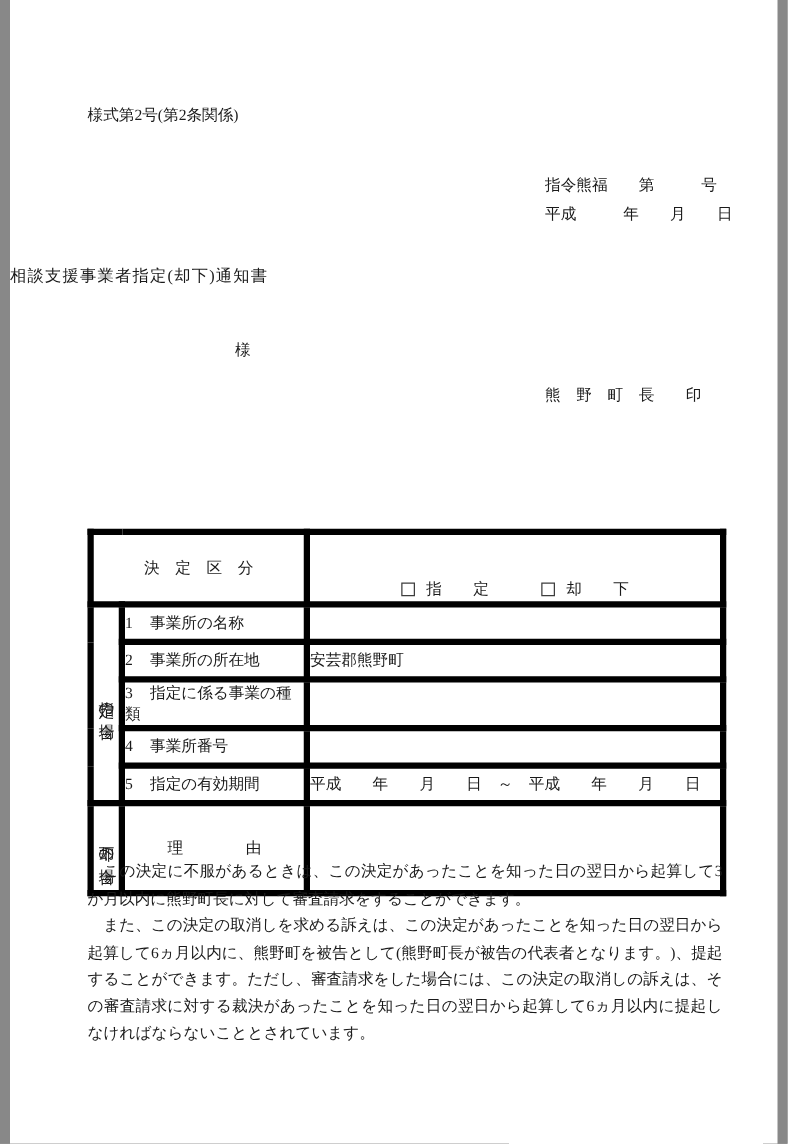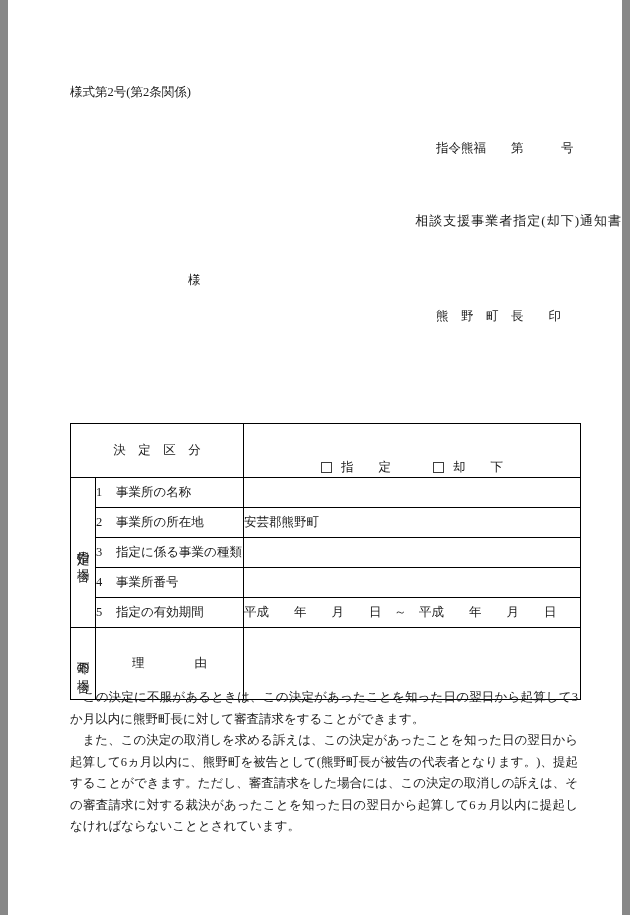--- a/index.html
+++ b/index.html
@@ -11,36 +11,36 @@
     margin: 0 auto;
     background: #ffffff;
     color: #1a1a1a;
     font-family: "Liberation Serif", "DejaVu Serif", serif;
     font-size: 12.5px;
     overflow: hidden;
   }
   .abs { position: absolute; }
   .form-label { left: 62px; top: 84px; }
   .doc-number-block { left: 428px; top: 137px; line-height: 23px; }
-  .doc-title { left: 0; top: 212px; width: 100%; text-align: right; font-size: 13px; letter-spacing: 1px; padding-left: 20px; }
+  .doc-title { left: 0; top: 212px; width: 100%; text-align: left; font-size: 13px; letter-spacing: 1px; }
   .addressee { left: 180px; top: 272px; }
   .signer { left: 428px; top: 308px; }
   .intro { left: 62px; top: 361px; width: 508px; line-height: 22px; text-align: justify; }
 
   table.decision-table {
     position: absolute;
     left: 62px; top: 423px;
     width: 511px;
     border-collapse: collapse;
     table-layout: fixed;
     font-size: 12.5px;
     color: #1a1a1a;
   }
   .decision-table td {
-    border: 1px solid #000000;
+    border: 5px solid #000000;
     vertical-align: middle;
     padding: 0;
   }
   .col-group { width: 25px; }
   .col-label { width: 148px; }
   .header-row td { height: 19px; }
   .header-left { text-align: center; }
   .header-right { text-align: center; }
   .data-row td { height: 30px; }
   .reason-row td { height: 72px; }
@@ -70,20 +70,21 @@
 </style>
 </head>
 <body>
 
 <div class="page">
 
   <div class="abs form-label">様式第2号(第2条関係)</div>
 
   <div class="abs doc-number-block">
     <div>指令熊福　　第　　　号</div>
+    <div>平成　　　年　　月　　日</div>
   </div>
 
   <div class="abs doc-title">相談支援事業者指定(却下)通知書</div>
 
   <div class="abs addressee">様</div>
 
   <div class="abs signer">熊　野　町　長　　印</div>
 
 
   <table class="decision-table">

